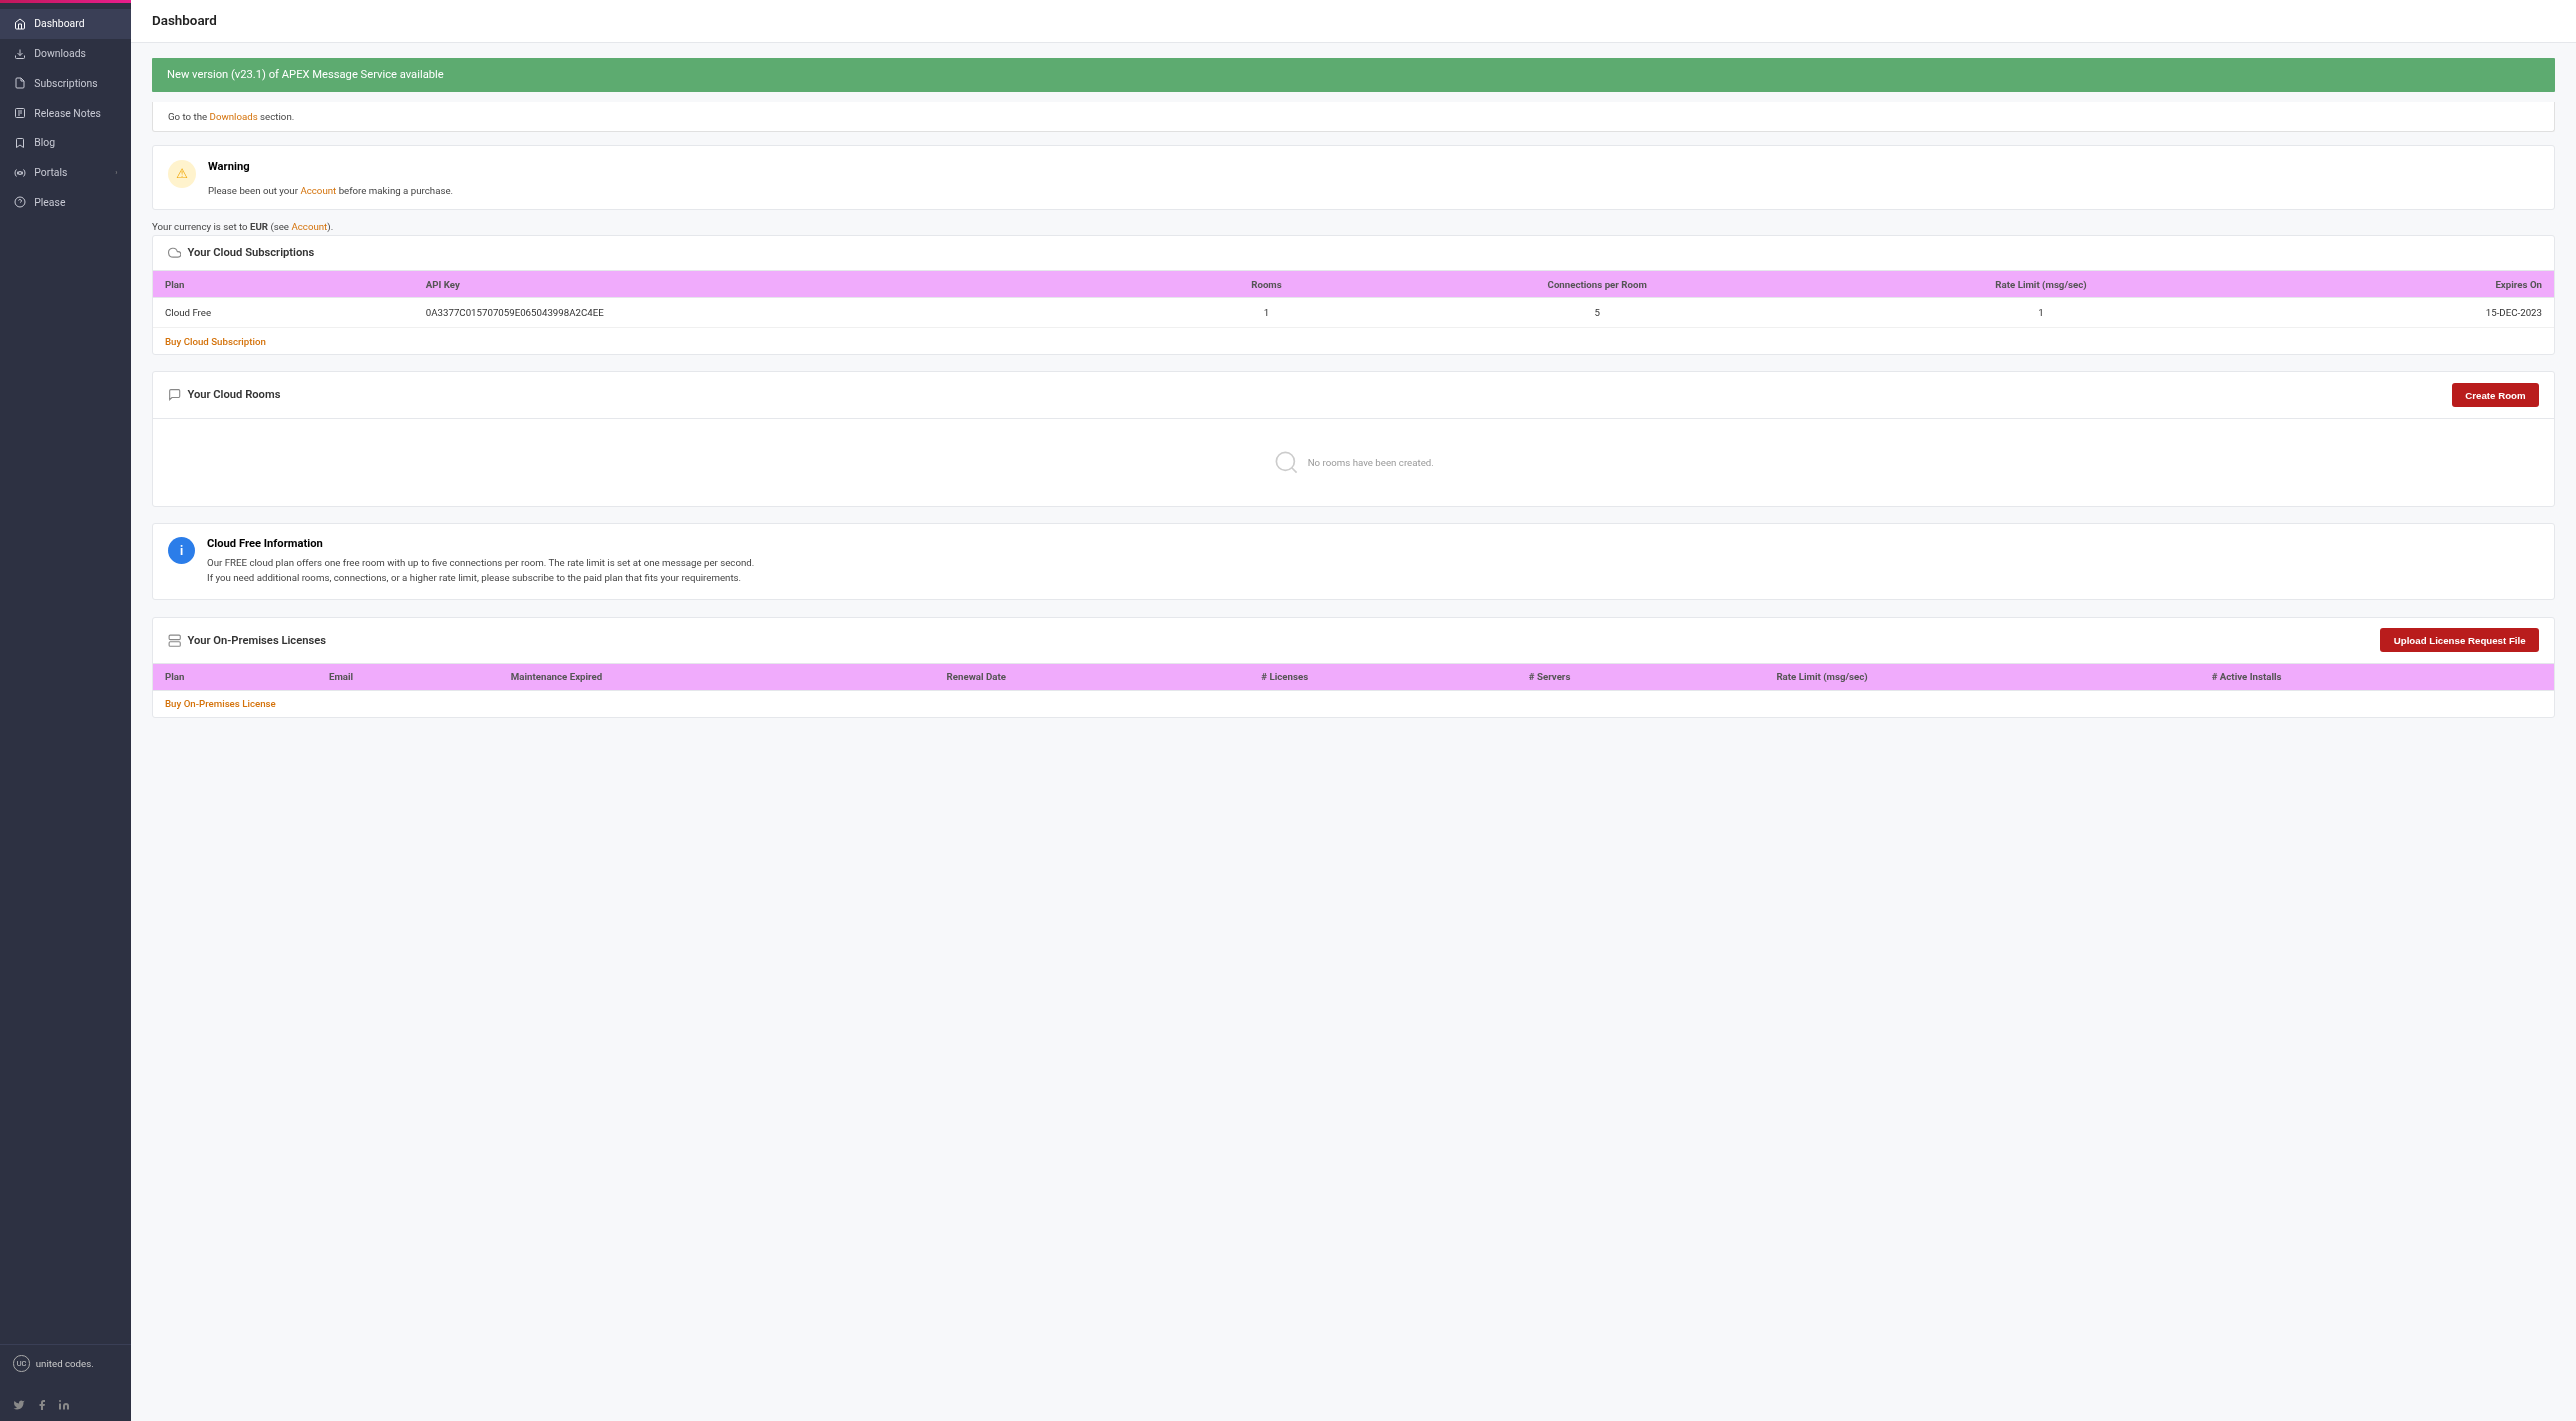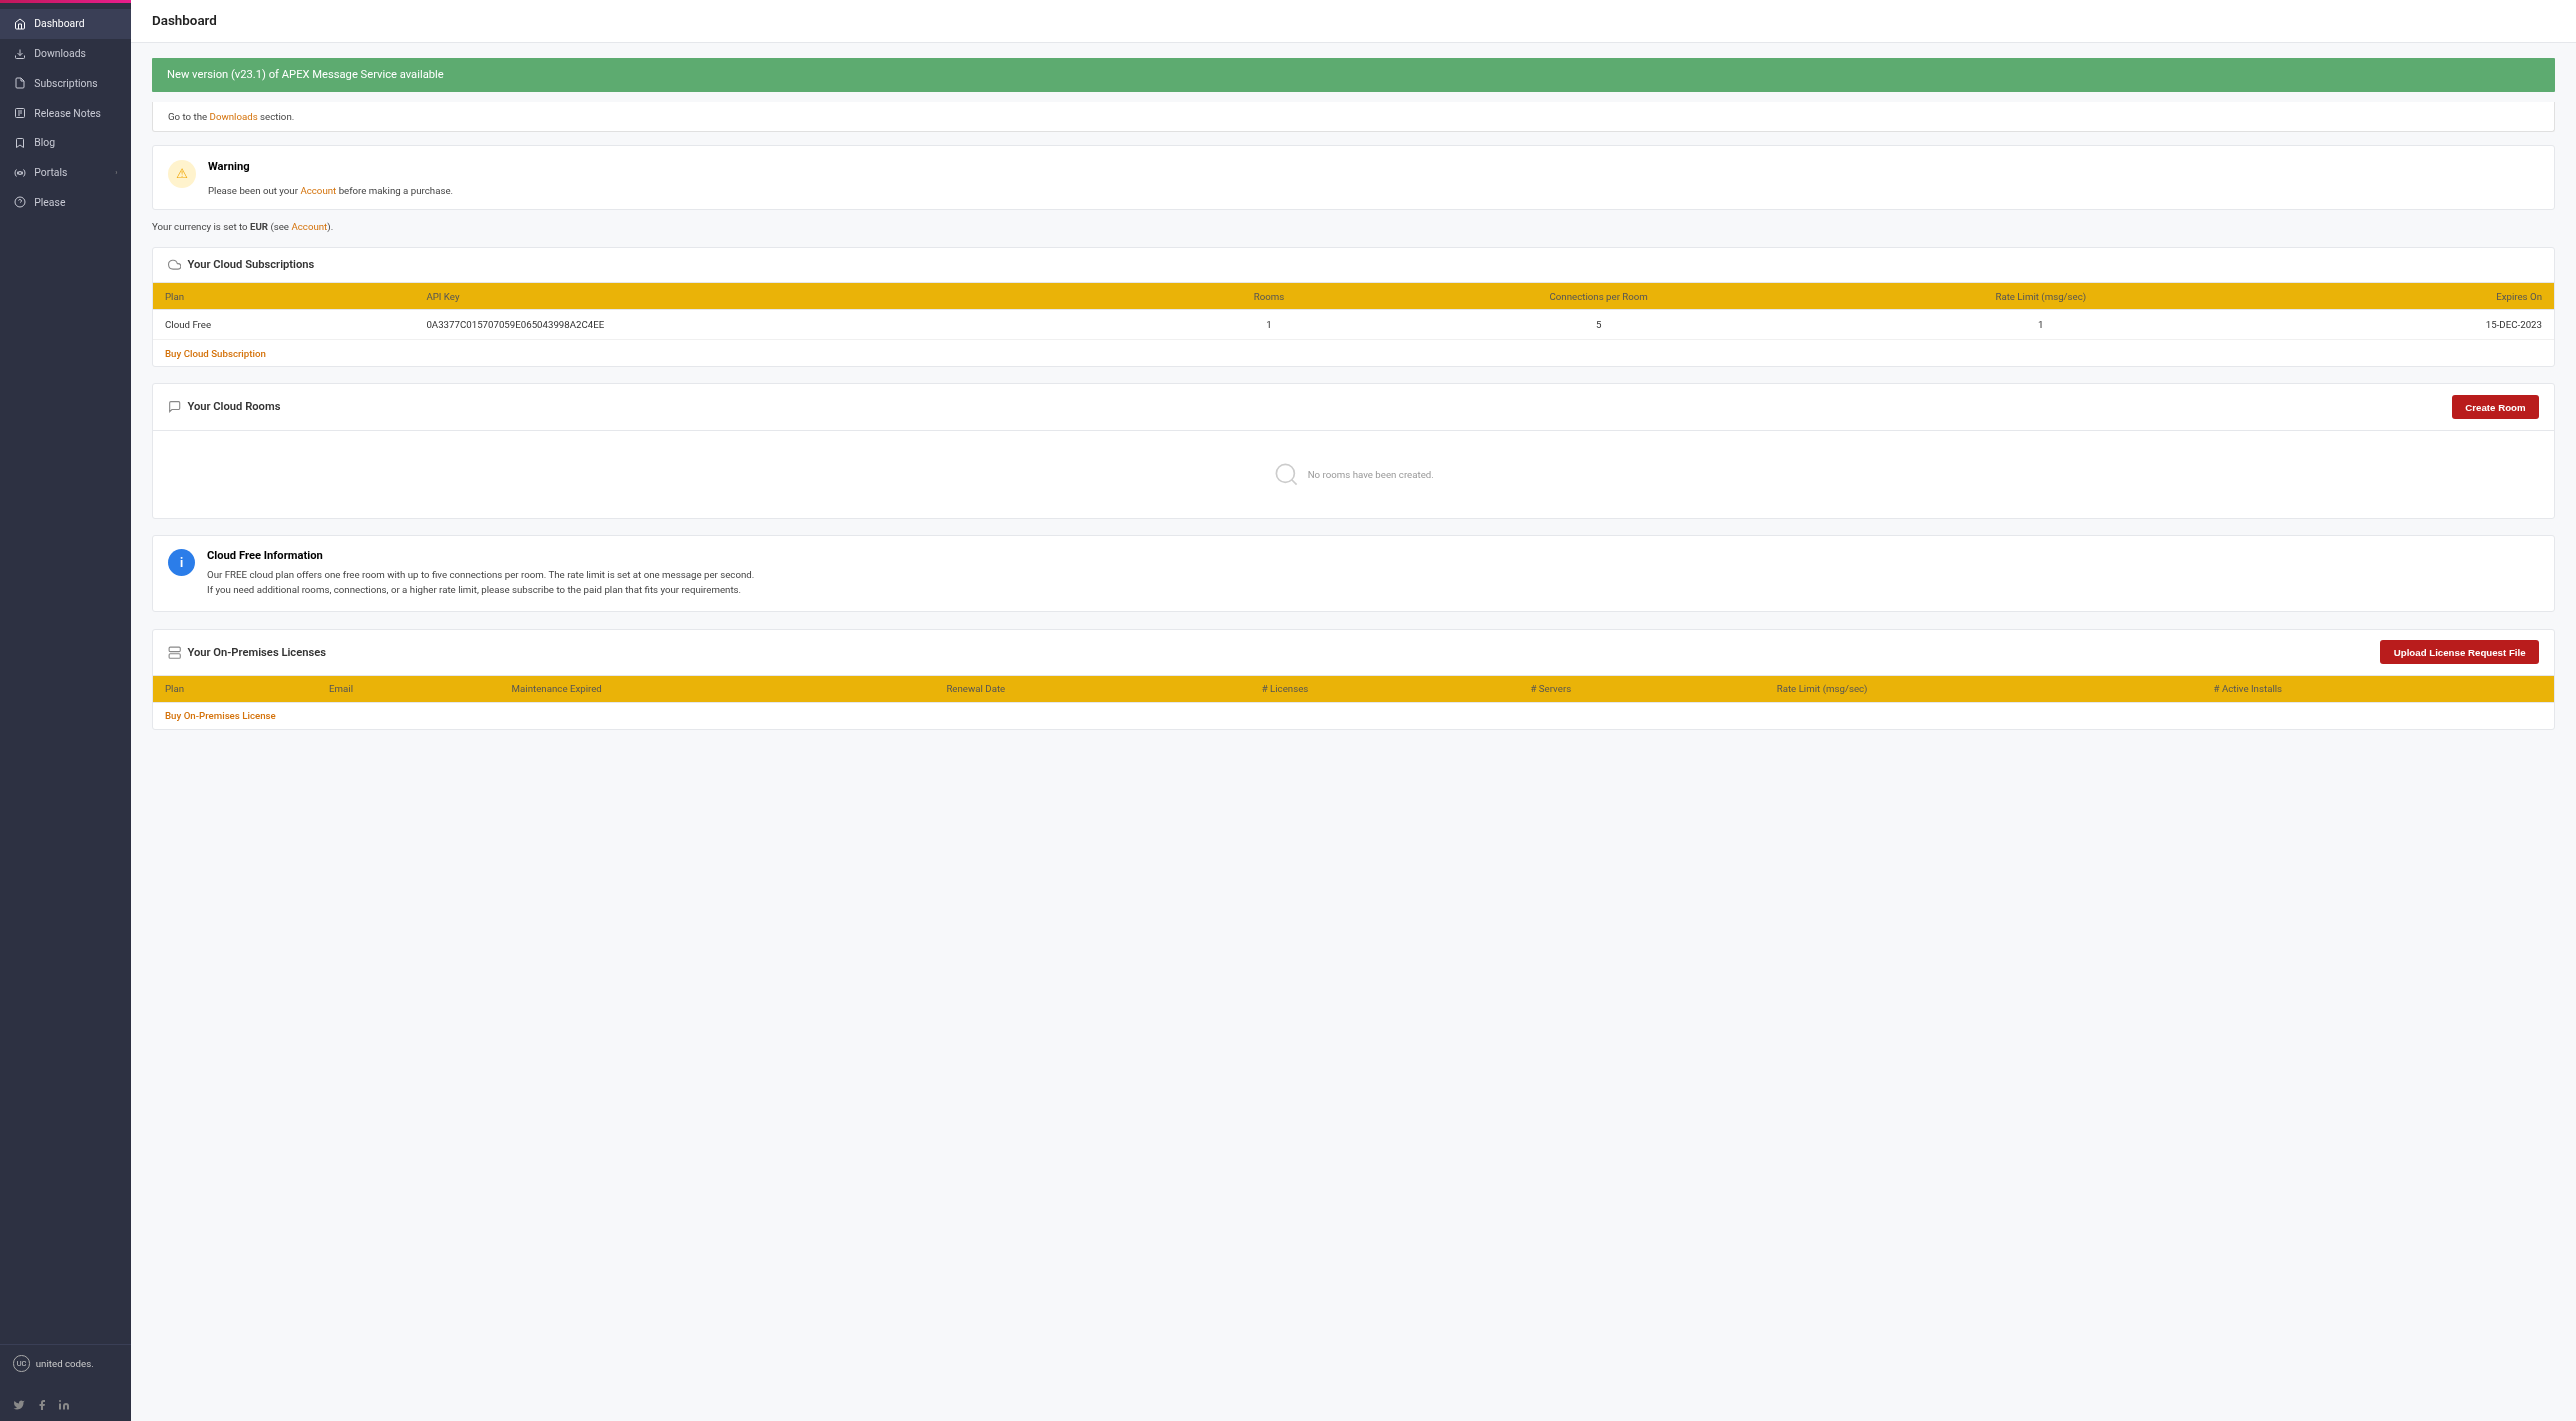--- a/index.html
+++ b/index.html
@@ -121,21 +121,21 @@
       color: #f0a500;
     }
     .warning-content .title { font-weight: 700; font-size: 11.2px; margin-bottom: 12px; }
     .warning-content .desc { font-size: 9.7px; color: #444; }
     .warning-content a { color: #d4720a; text-decoration: none; }
 
     
     .currency-text {
       font-size: 9.7px;
       color: #444;
-      margin-bottom: 15px;
+      margin-bottom: 3px;
     }
     .currency-text a { color: #d4720a; text-decoration: none; }
 
     
     .section {
       background: #fff;
       border: 0.7px solid #e5e7eb;
       border-radius: 3px;
       margin-bottom: 16.4px;
       overflow: hidden;
@@ -150,26 +150,26 @@
       font-weight: 600;
       color: #333;
       gap: 6px;
     }
     .section-header .icon { color: #888; margin-right: 4.5px; }
     .section-title-wrap { display: flex; align-items: center; }
 
     
     table { width: 100%; border-collapse: collapse; font-size: 9.7px; }
     th {
-      background: #eab308;
+      background: #f0abfc;
       border-bottom: 0.7px solid #e5e7eb;
       padding: 7.5px 12px;
       text-align: left;
       color: #555;
-      font-weight: 400;
+      font-weight: 700;
     }
     td {
       padding: 9px 12px;
       border-bottom: 0.7px solid #f0f0f0;
       color: #333;
     }
     tr:last-child td { border-bottom: none; }
     .action-row td { padding: 7.5px 12px; }
     .action-row a { color: #d4720a; text-decoration: none; font-size: 9.7px; font-weight: 500; }
 

